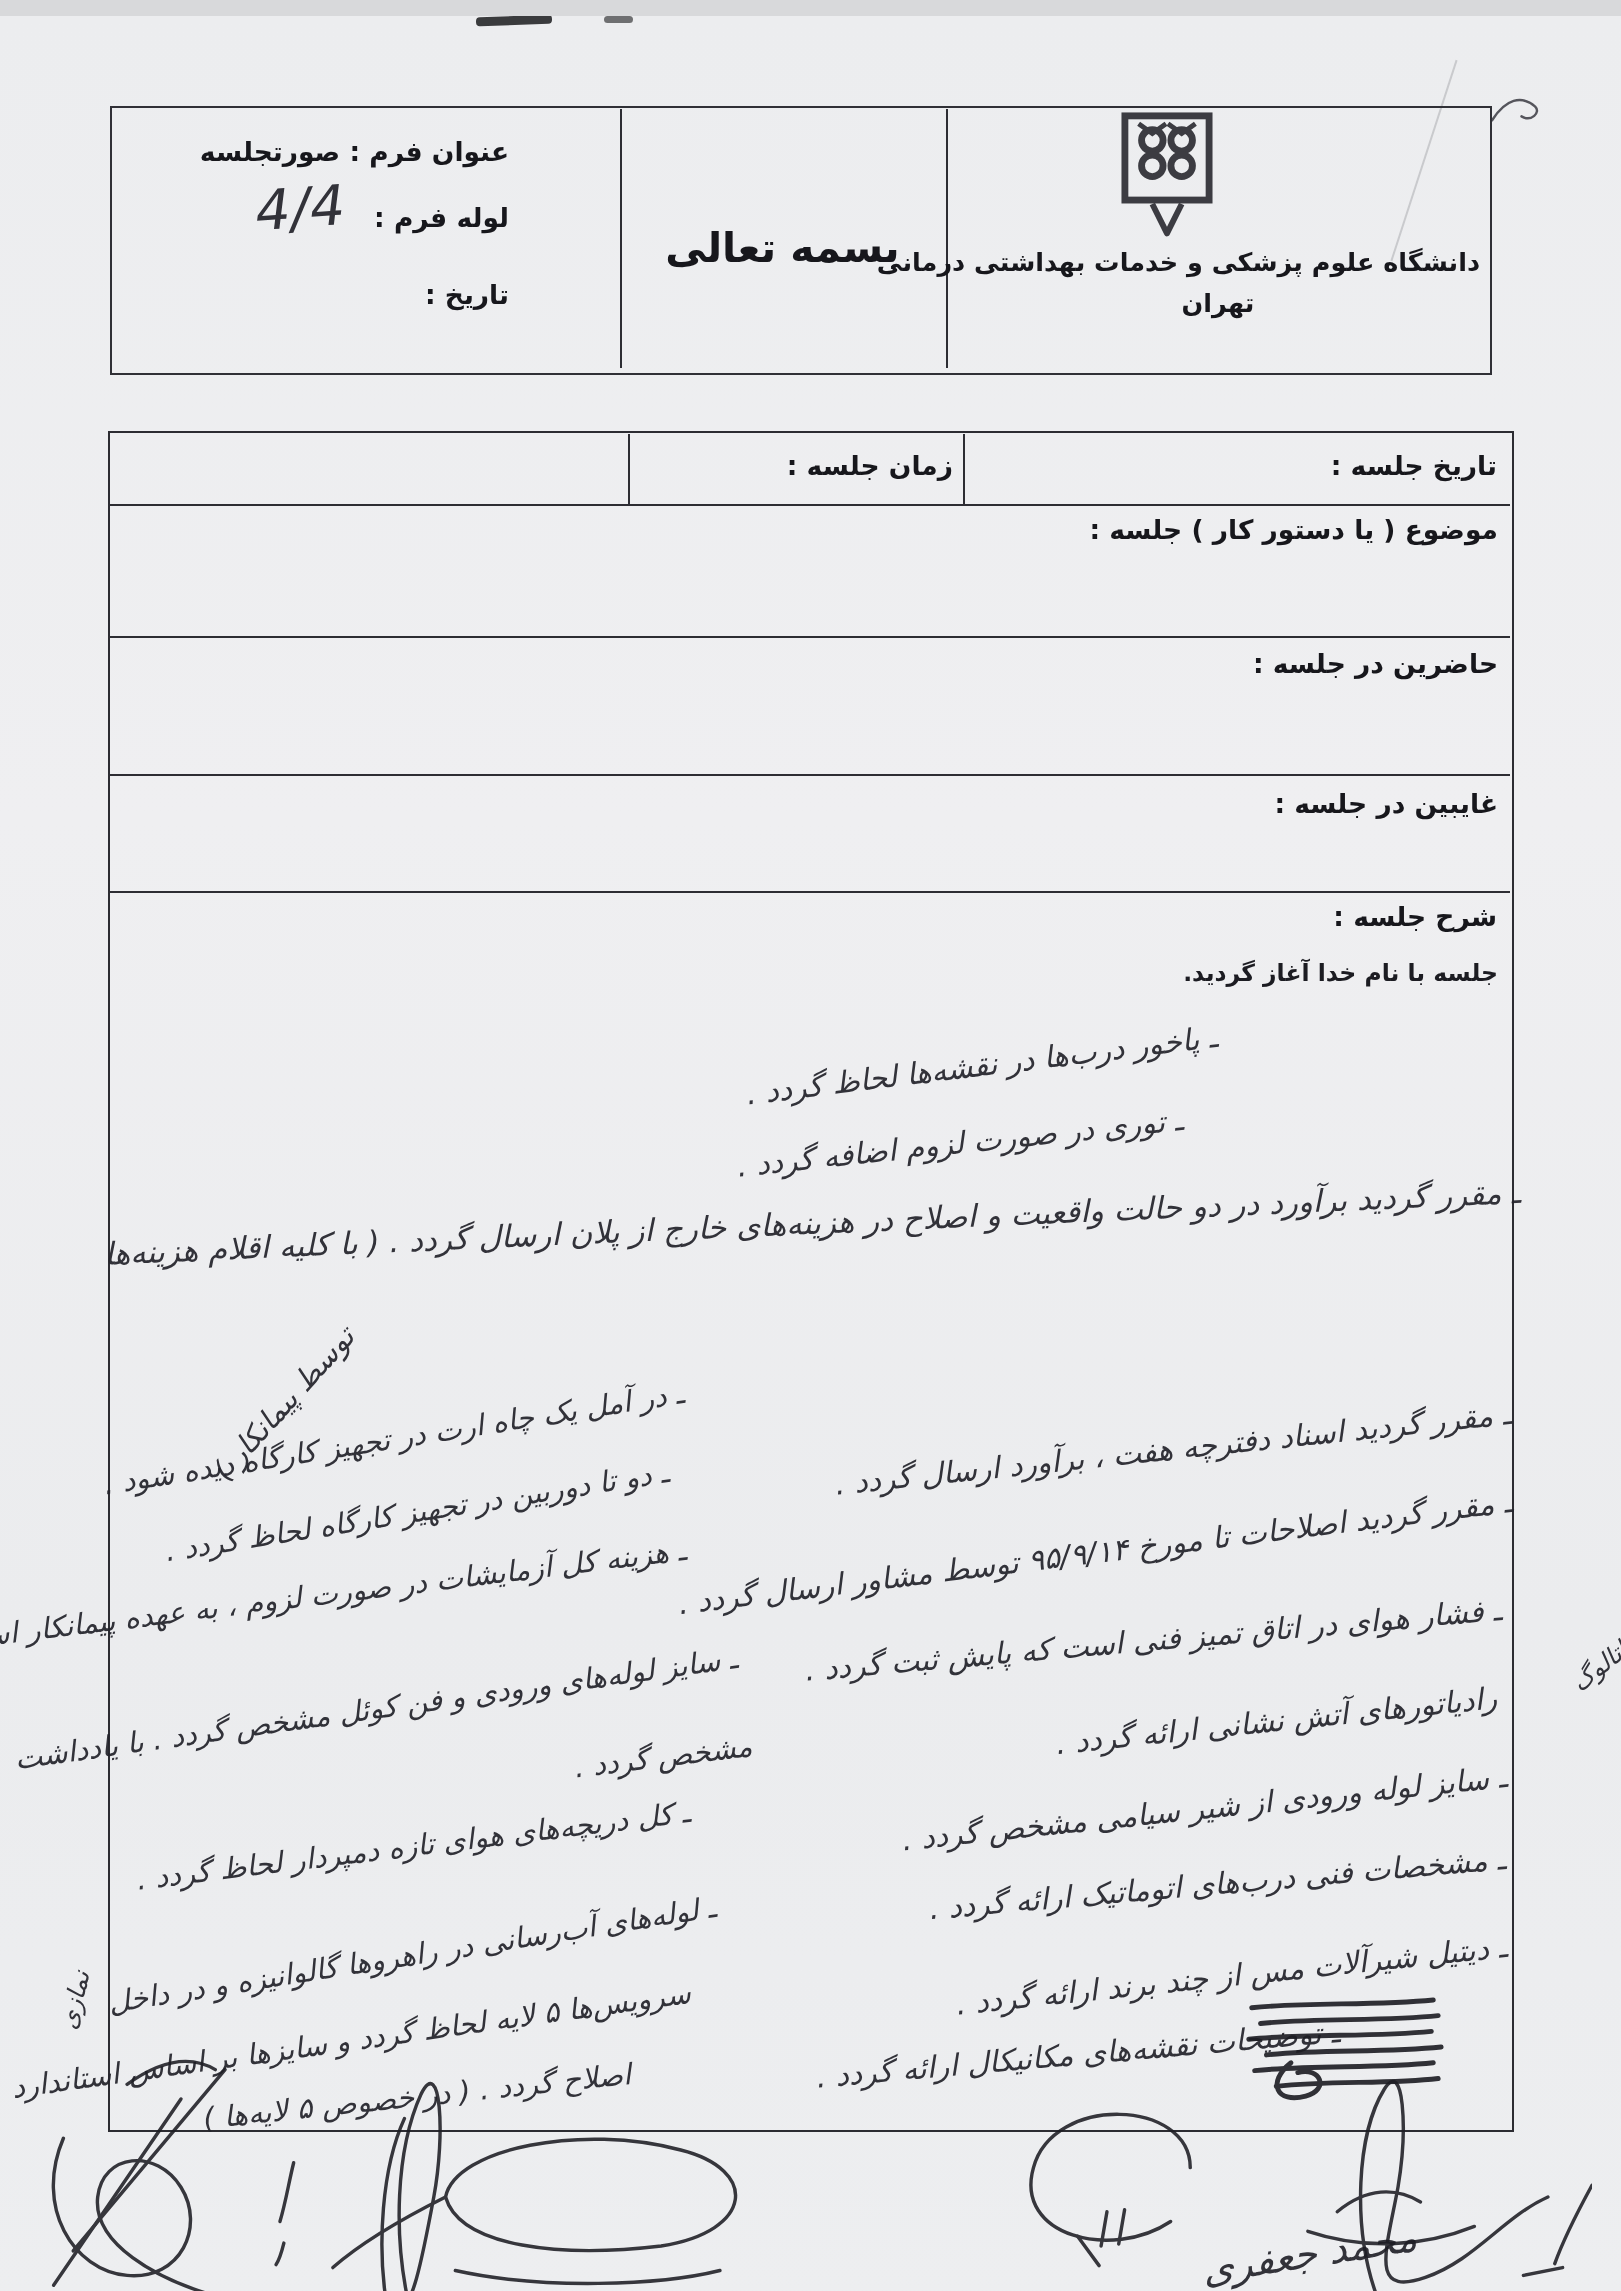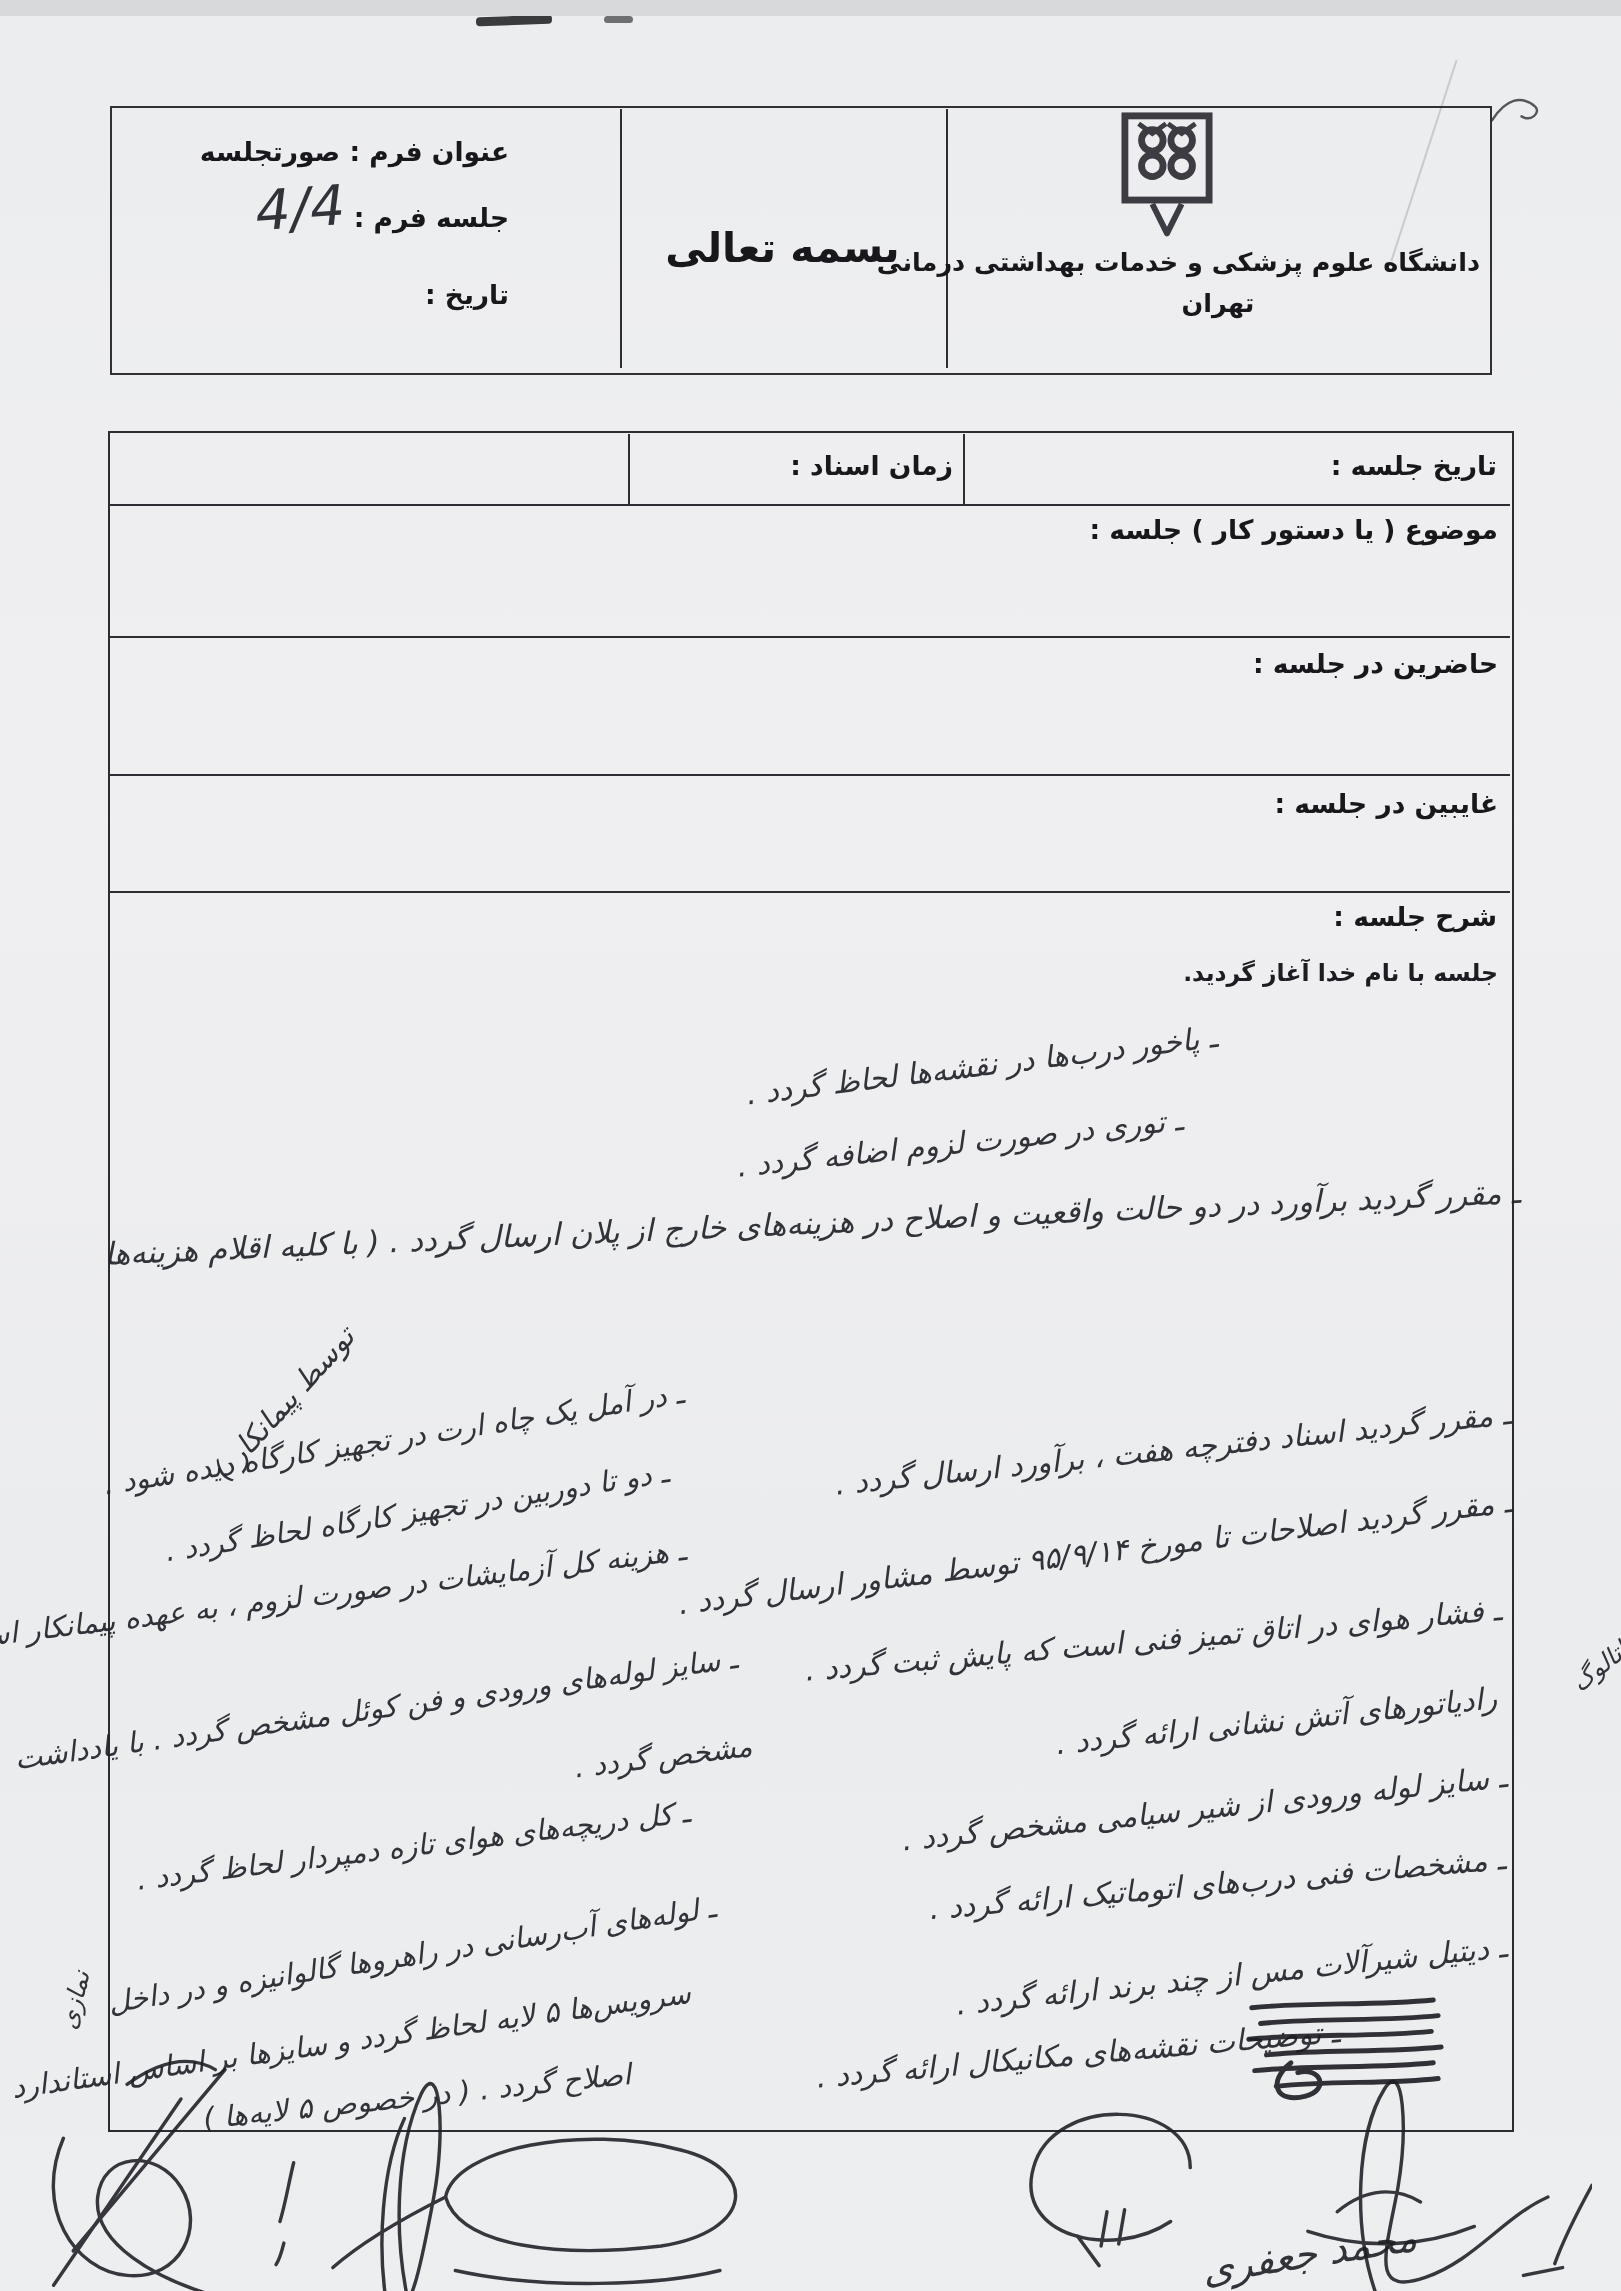--- a/index.html
+++ b/index.html
@@ -72,21 +72,21 @@
   <div class="abs crease"></div>
   <svg class="abs" style="left:1486px;top:69px;width:69px;height:49px;" viewBox="0 0 70 50">
     <path d="M6,36 C20,14 36,10 50,22 C56,28 46,38 36,32" fill="none" stroke="#55555c" stroke-width="2.5" stroke-linecap="round"></path>
   </svg>
 
   <div class="abs" id="hdrbox"></div>
   <div class="abs vline" style="left:620px;top:93px;height:259px;"></div>
   <div class="abs vline" style="left:946px;top:93px;height:259px;"></div>
 
   <div class="abs lbl t-title">عنوان فرم : صورتجلسه</div>
-  <div class="abs lbl t-number">جلسه فرم :</div>
+  <div class="abs lbl t-number">لوله فرم :</div>
   <div class="abs lbl t-date">تاریخ :</div>
   <div class="abs hw hw44">4/4</div>
 
   <div class="abs lbl center besmele">بسمه تعالی</div>
 
   <svg class="abs" style="left:1119px;top:94px;width:96px;height:139px;" viewBox="0 0 98 142">
     <rect x="6" y="6" width="86" height="86" fill="none" stroke="#3c3c42" stroke-width="7"></rect>
     <circle cx="34" cy="31" r="11" fill="none" stroke="#3c3c42" stroke-width="7"></circle>
     <circle cx="34" cy="57" r="11" fill="none" stroke="#3c3c42" stroke-width="7"></circle>
     <circle cx="64" cy="31" r="11" fill="none" stroke="#3c3c42" stroke-width="7"></circle>
@@ -99,21 +99,21 @@
 
   <div class="abs" id="mainbox"></div>
   <div class="abs hline" style="left:108px;top:488px;width:1402px;"></div>
   <div class="abs hline" style="left:108px;top:620px;width:1402px;"></div>
   <div class="abs hline" style="left:108px;top:758px;width:1402px;"></div>
   <div class="abs hline" style="left:108px;top:875px;width:1402px;"></div>
   <div class="abs vline" style="left:628px;top:418px;height:71px;"></div>
   <div class="abs vline" style="left:963px;top:418px;height:71px;"></div>
 
   <div class="abs lbl l-date">تاریخ جلسه :</div>
-  <div class="abs lbl l-time">زمان اسناد :</div>
+  <div class="abs lbl l-time">زمان جلسه :</div>
 
   <div class="abs lbl l-subject">موضوع ( یا دستور کار ) جلسه :</div>
   <div class="abs lbl l-attend">حاضرین در جلسه :</div>
   <div class="abs lbl l-absent">غایبین در جلسه :</div>
 
   <div class="abs lbl l-minutes">شرح جلسه :</div>
   <div class="abs l-opening">جلسه با نام خدا آغاز گردید.</div>
 
   <div class="abs hw n0">ـ پاخور درب‌ها در نقشه‌ها لحاظ گردد .</div>
   <div class="abs hw n1">ـ توری در صورت لزوم اضافه گردد .</div>

